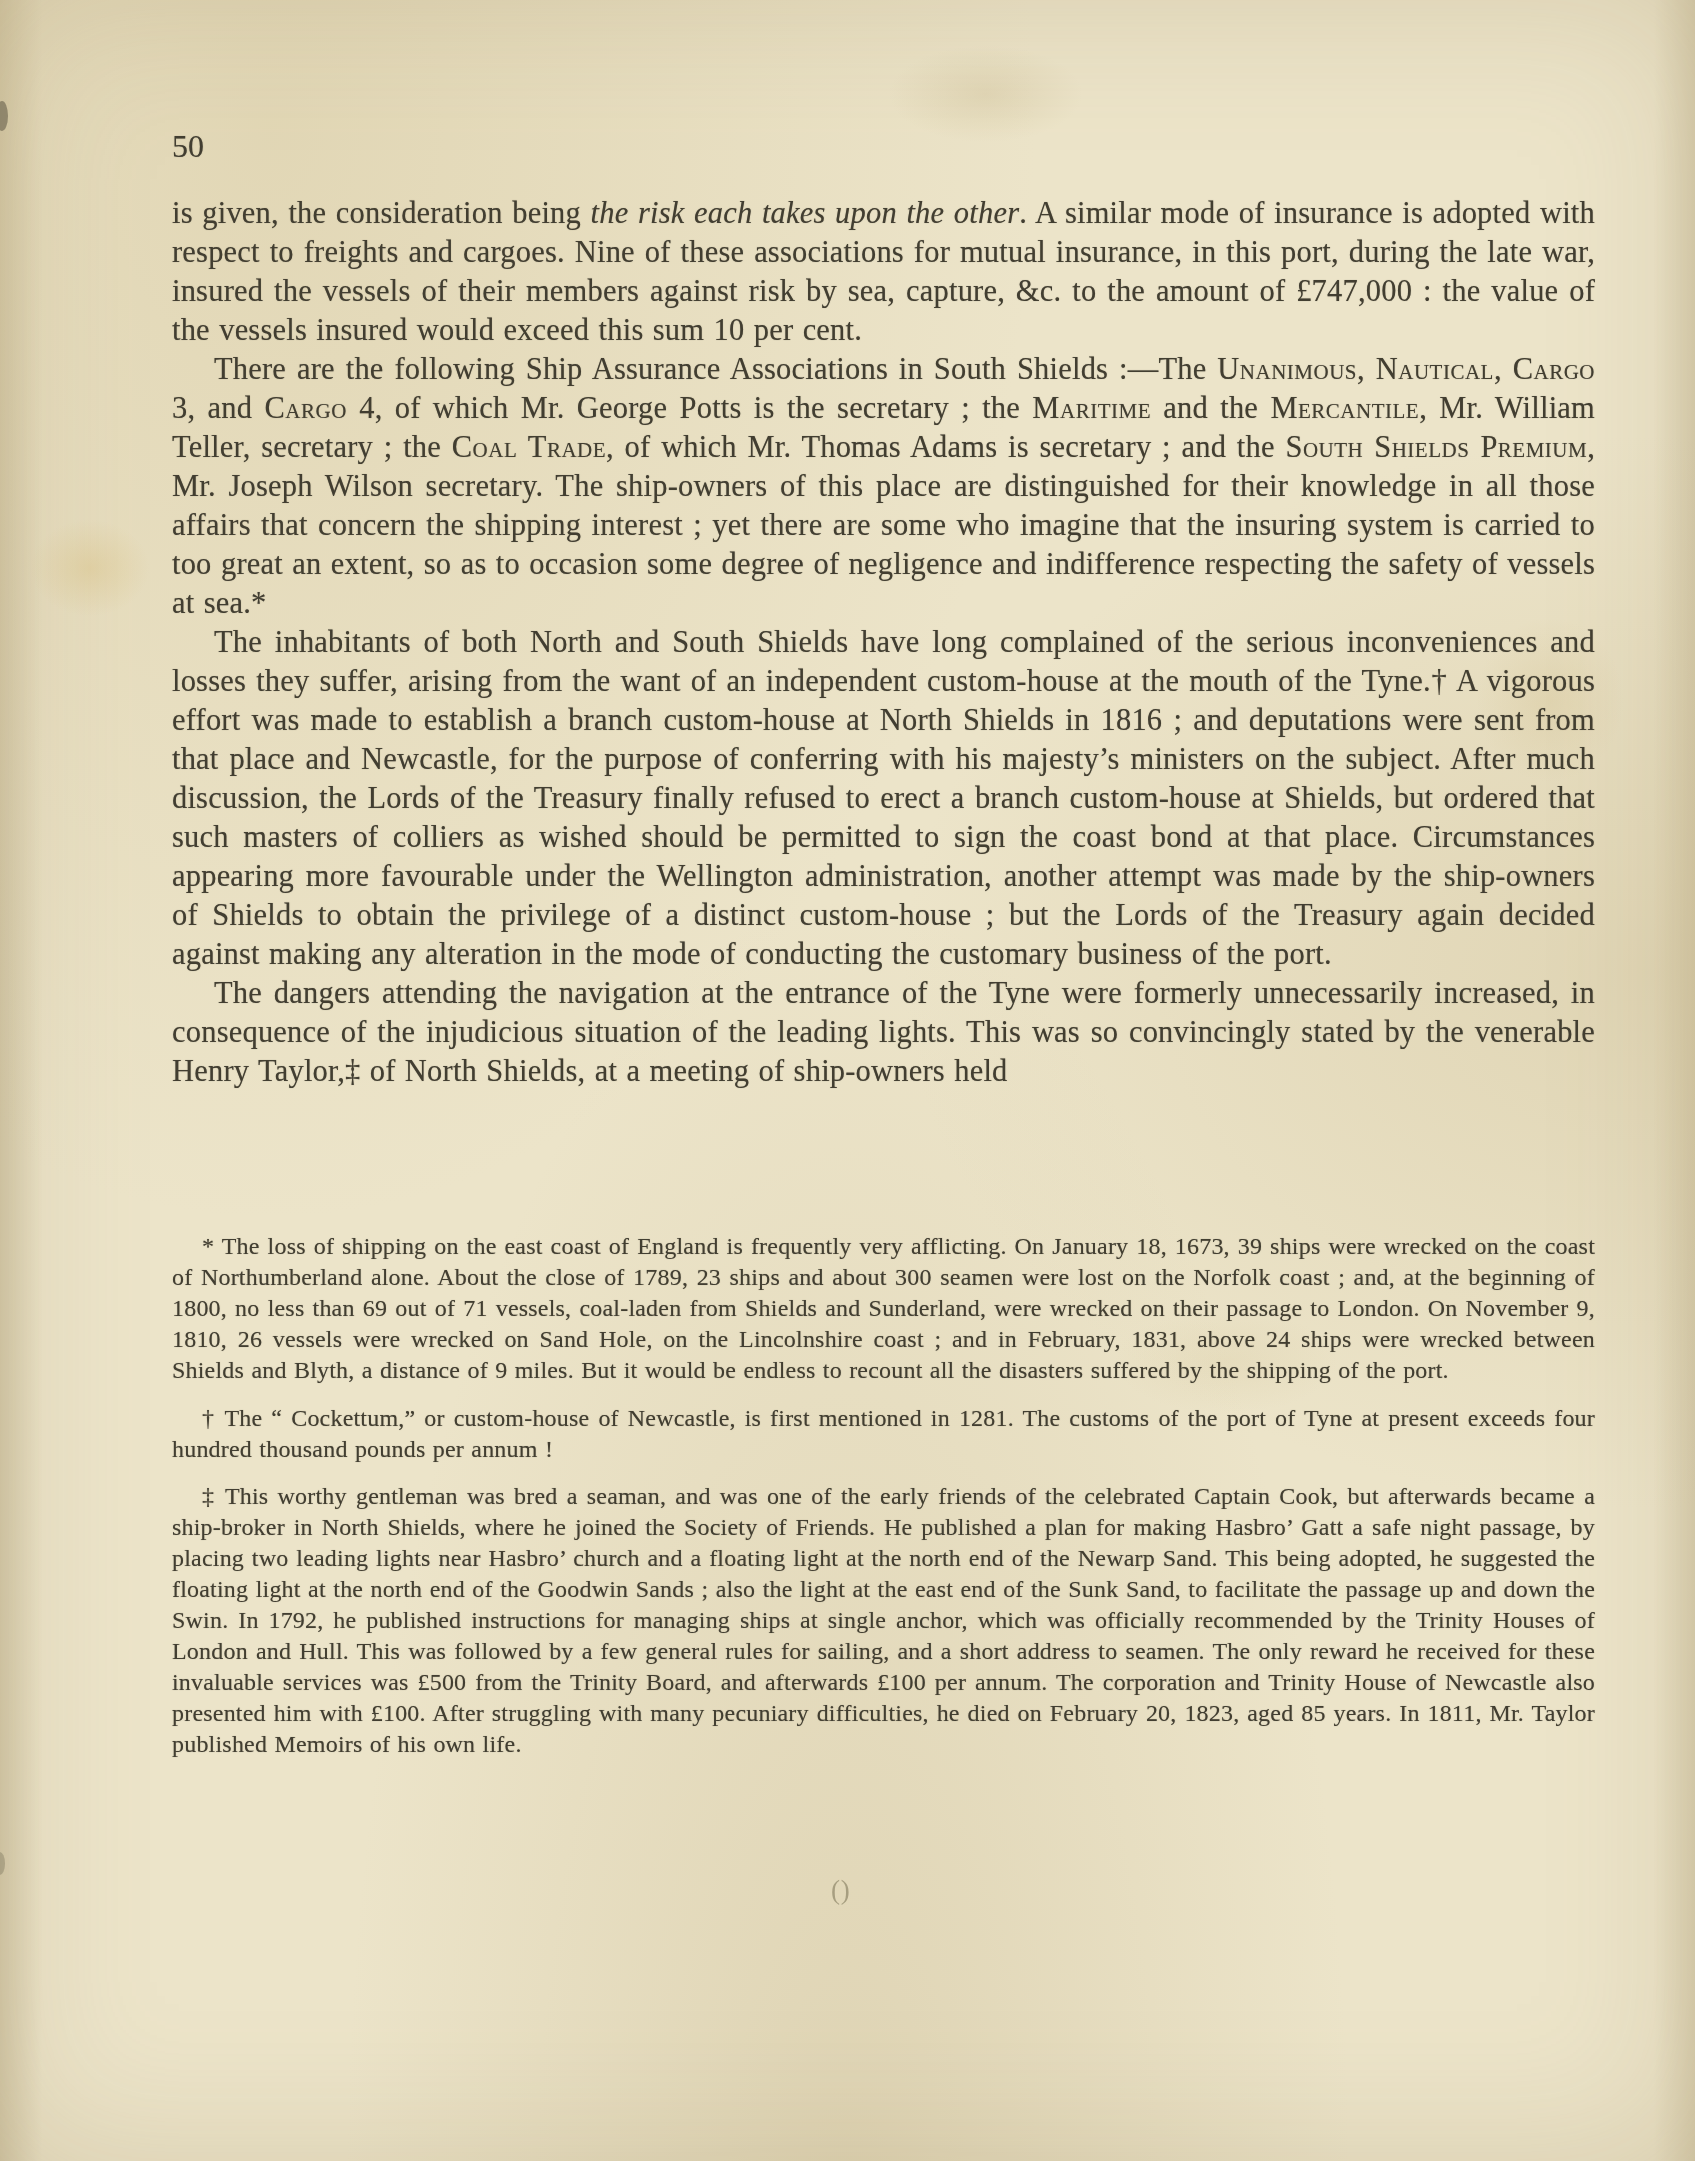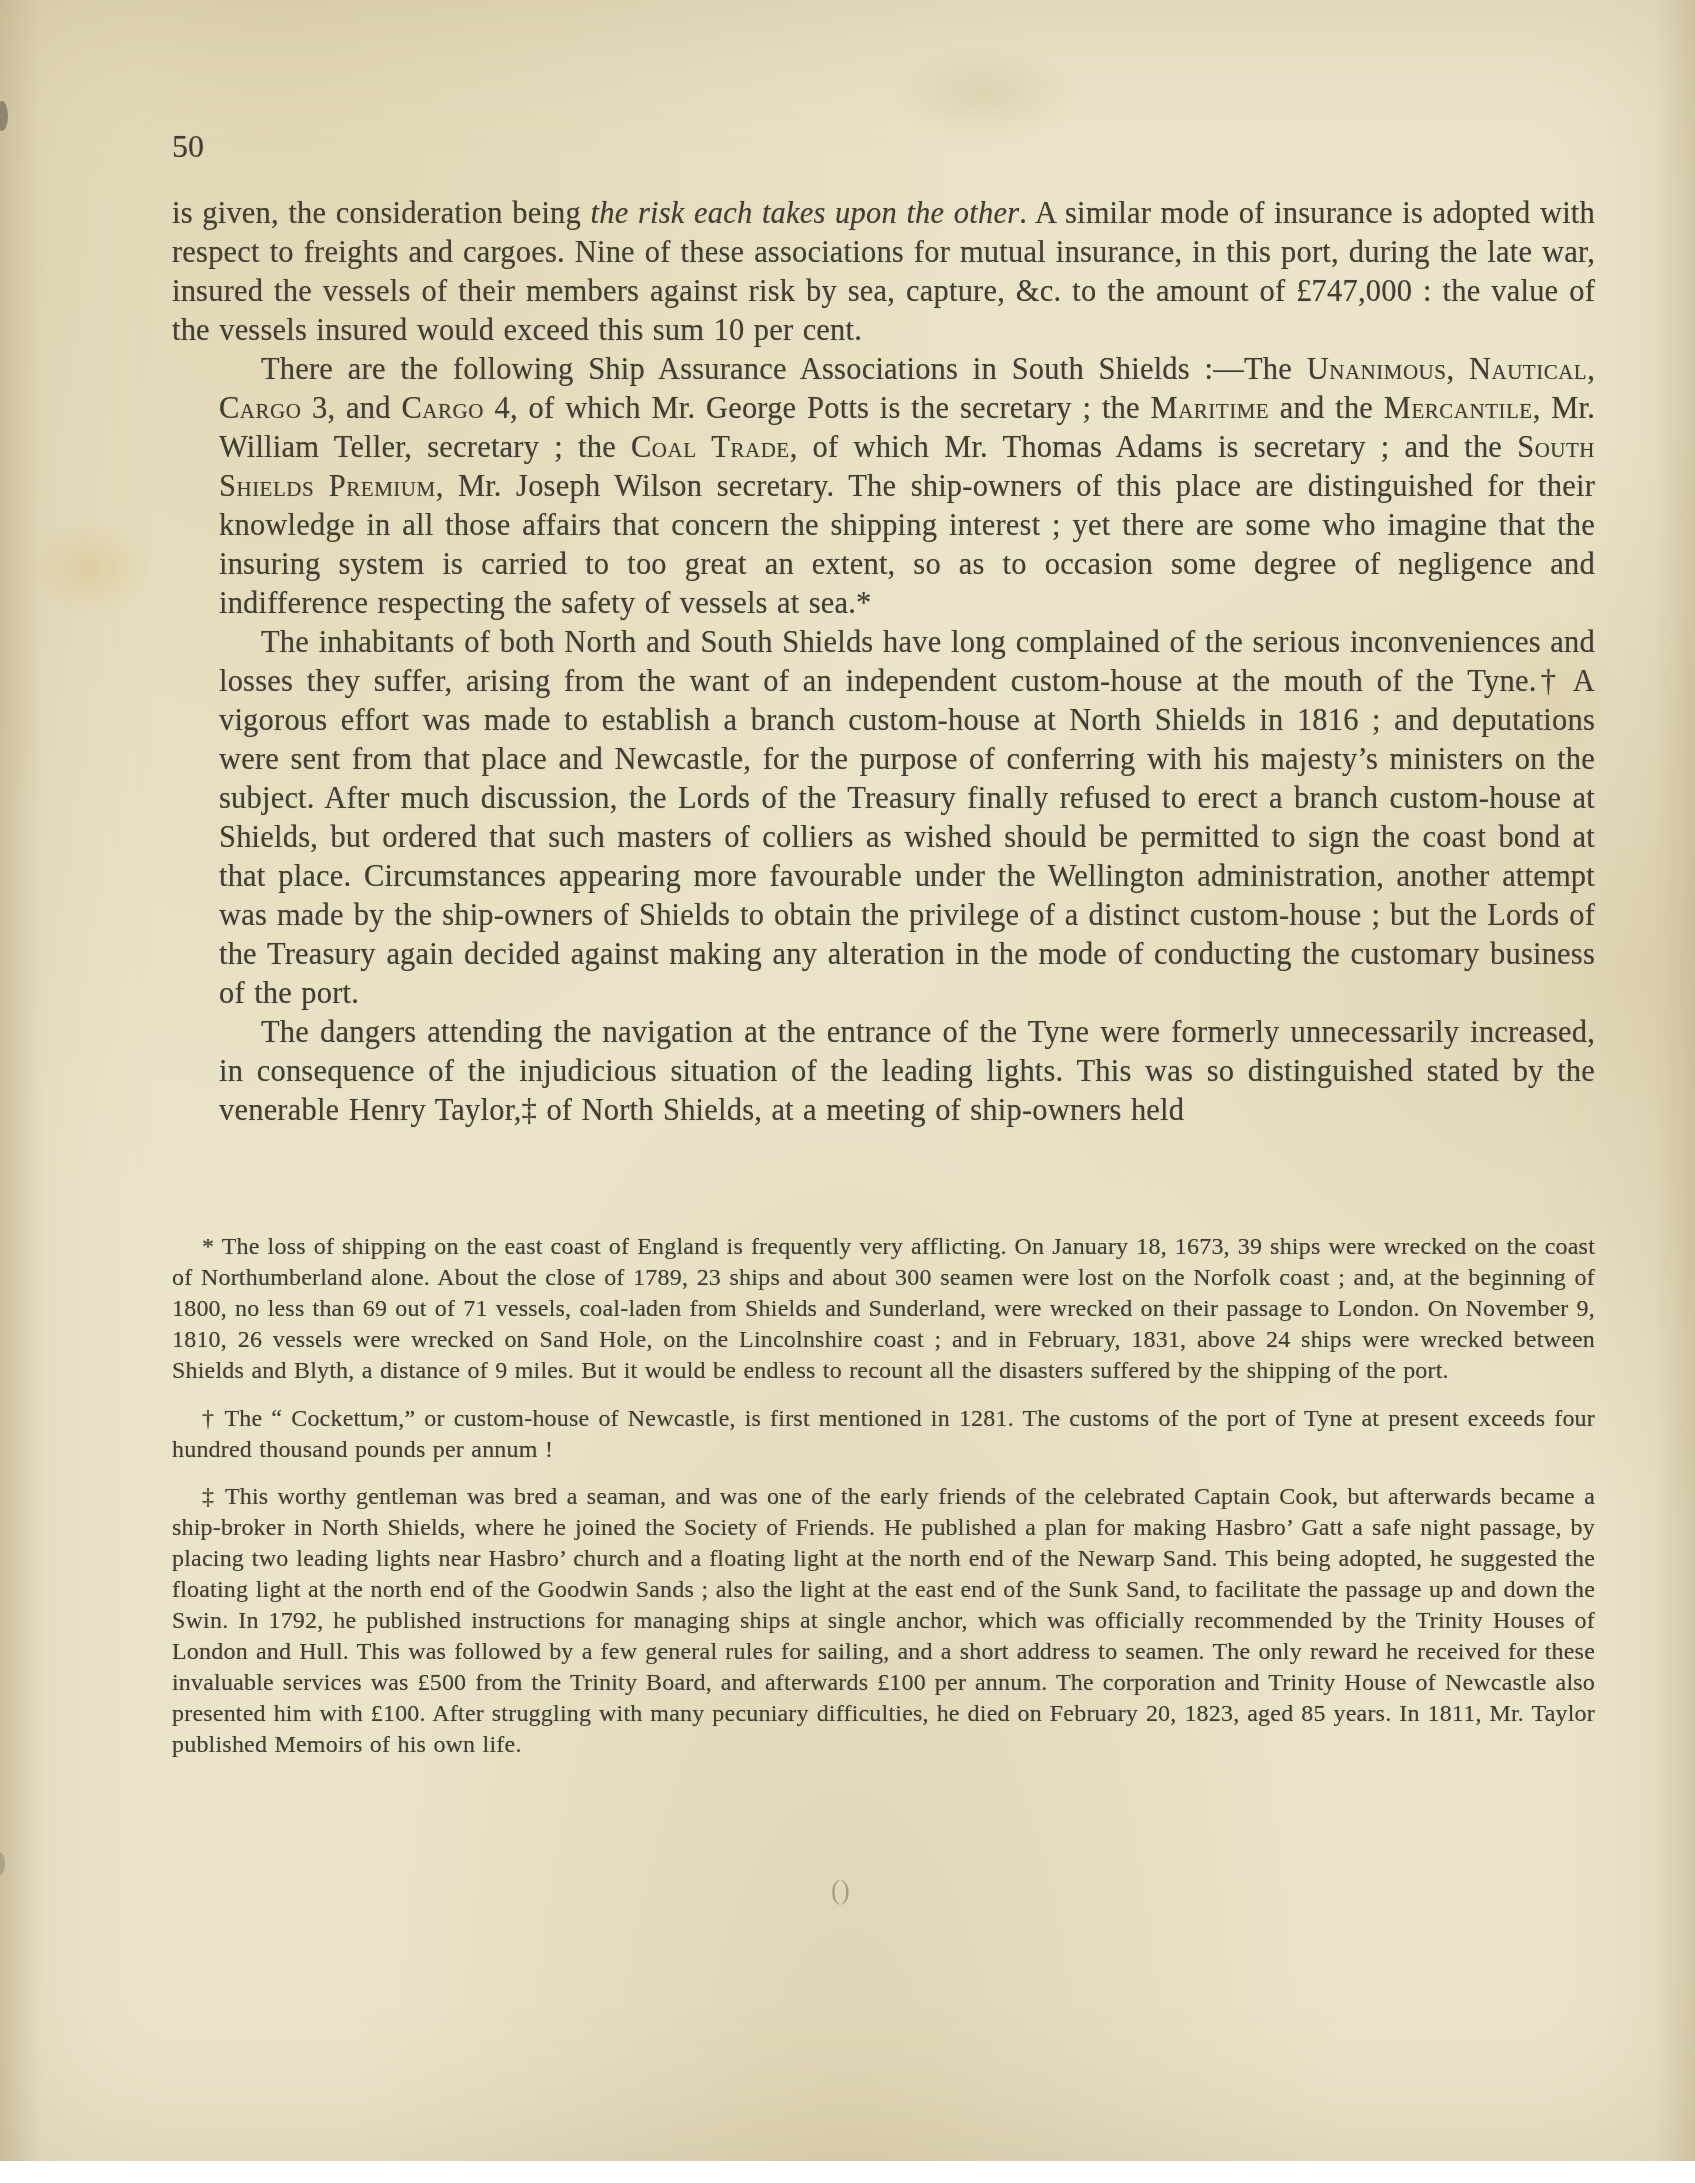--- a/index.html
+++ b/index.html
@@ -46,21 +46,21 @@
     left: 172px;
     top: 194px;
     width: 1423px;
     font-size: 30.5px;
     line-height: 39px;
     text-align: justify;
     word-spacing: 1.5px;
     letter-spacing: 0.2px;
   }
   .body-text p { margin: 0; }
-  .body-text p.indent { text-indent: 42px; margin-left: 47px; }
+  .body-text p.indent { text-indent: 42px; }
   .italic { font-style: italic; }
   .smallcaps { font-variant: small-caps; letter-spacing: 0.5px; }
   .footnotes {
     position: absolute;
     left: 172px;
     top: 1231px;
     width: 1423px;
     font-size: 24px;
     line-height: 31px;
     text-align: justify;
@@ -117,21 +117,21 @@
   <div class="stain stain-4"></div>
   <div class="edge-mark edge-mark-1"></div>
   <div class="edge-mark edge-mark-2"></div>
 
   <div class="page-number ink">50</div>
 
   <div class="body-text ink">
       <p><span>is given, the consideration being </span><span class="italic">the risk each takes upon the other</span><span>. A similar mode of insurance is adopted with respect to freights and cargoes. Nine of these associations for mutual insurance, in this port, during the late war, insured the vessels of their members against risk by sea, capture, &amp;c. to the amount of £747,000 : the value of the vessels insured would exceed this sum 10 per cent.</span></p>
       <p class="indent"><span>There are the following Ship Assurance Associations in South Shields :—The </span><span class="smallcaps">Unanimous</span><span>, </span><span class="smallcaps">Nautical</span><span>, </span><span class="smallcaps">Cargo</span><span> 3, and </span><span class="smallcaps">Cargo</span><span> 4, of which Mr. George Potts is the secretary ; the </span><span class="smallcaps">Maritime</span><span> and the </span><span class="smallcaps">Mercantile</span><span>, Mr. William Teller, secretary ; the </span><span class="smallcaps">Coal Trade</span><span>, of which Mr. Thomas Adams is secretary ; and the </span><span class="smallcaps">South Shields Premium</span><span>, Mr. Joseph Wilson secretary. The ship-owners of this place are distinguished for their knowledge in all those affairs that concern the shipping interest ; yet there are some who imagine that the insuring system is carried to too great an extent, so as to occasion some degree of negligence and indifference respecting the safety of vessels at sea.*</span></p>
       <p class="indent"><span>The inhabitants of both North and South Shields have long complained of the serious inconveniences and losses they suffer, arising from the want of an independent custom-house at the mouth of the Tyne.† A vigorous effort was made to establish a branch custom-house at North Shields in 1816 ; and deputations were sent from that place and Newcastle, for the purpose of conferring with his majesty’s ministers on the subject. After much discussion, the Lords of the Treasury finally refused to erect a branch custom-house at Shields, but ordered that such masters of colliers as wished should be permitted to sign the coast bond at that place. Circumstances appearing more favourable under the Wellington administration, another attempt was made by the ship-owners of Shields to obtain the privilege of a distinct custom-house ; but the Lords of the Treasury again decided against making any alteration in the mode of conducting the customary business of the port.</span></p>
-      <p class="indent"><span>The dangers attending the navigation at the entrance of the Tyne were formerly unnecessarily increased, in consequence of the injudicious situation of the leading lights. This was so distinguished stated by the venerable Henry Taylor,‡ of North Shields, at a meeting of ship-owners held</span></p>
+      <p class="indent"><span>The dangers attending the navigation at the entrance of the Tyne were formerly unnecessarily increased, in consequence of the injudicious situation of the leading lights. This was so convincingly stated by the venerable Henry Taylor,‡ of North Shields, at a meeting of ship-owners held</span></p>
     </div>
 
   <div class="footnotes ink">
       <p><span>* The loss of shipping on the east coast of England is frequently very afflicting. On January 18, 1673, 39 ships were wrecked on the coast of Northumberland alone. About the close of 1789, 23 ships and about 300 seamen were lost on the Norfolk coast ; and, at the beginning of 1800, no less than 69 out of 71 vessels, coal-laden from Shields and Sunderland, were wrecked on their passage to London. On November 9, 1810, 26 vessels were wrecked on Sand Hole, on the Lincolnshire coast ; and in February, 1831, above 24 ships were wrecked between Shields and Blyth, a distance of 9 miles. But it would be endless to recount all the disasters suffered by the shipping of the port.</span></p>
       <p><span>† The “ Cockettum,” or custom-house of Newcastle, is first mentioned in 1281. The customs of the port of Tyne at present exceeds four hundred thousand pounds per annum !</span></p>
       <p><span>‡ This worthy gentleman was bred a seaman, and was one of the early friends of the celebrated Captain Cook, but afterwards became a ship-broker in North Shields, where he joined the Society of Friends. He published a plan for making Hasbro’ Gatt a safe night passage, by placing two leading lights near Hasbro’ church and a floating light at the north end of the Newarp Sand. This being adopted, he suggested the floating light at the north end of the Goodwin Sands ; also the light at the east end of the Sunk Sand, to facilitate the passage up and down the Swin. In 1792, he published instructions for managing ships at single anchor, which was officially recommended by the Trinity Houses of London and Hull. This was followed by a few general rules for sailing, and a short address to seamen. The only reward he received for these invaluable services was £500 from the Trinity Board, and afterwards £100 per annum. The corporation and Trinity House of Newcastle also presented him with £100. After struggling with many pecuniary difficulties, he died on February 20, 1823, aged 85 years. In 1811, Mr. Taylor published Memoirs of his own life.</span></p>
     </div>
 
   <div class="printers-mark">( )</div>
 

